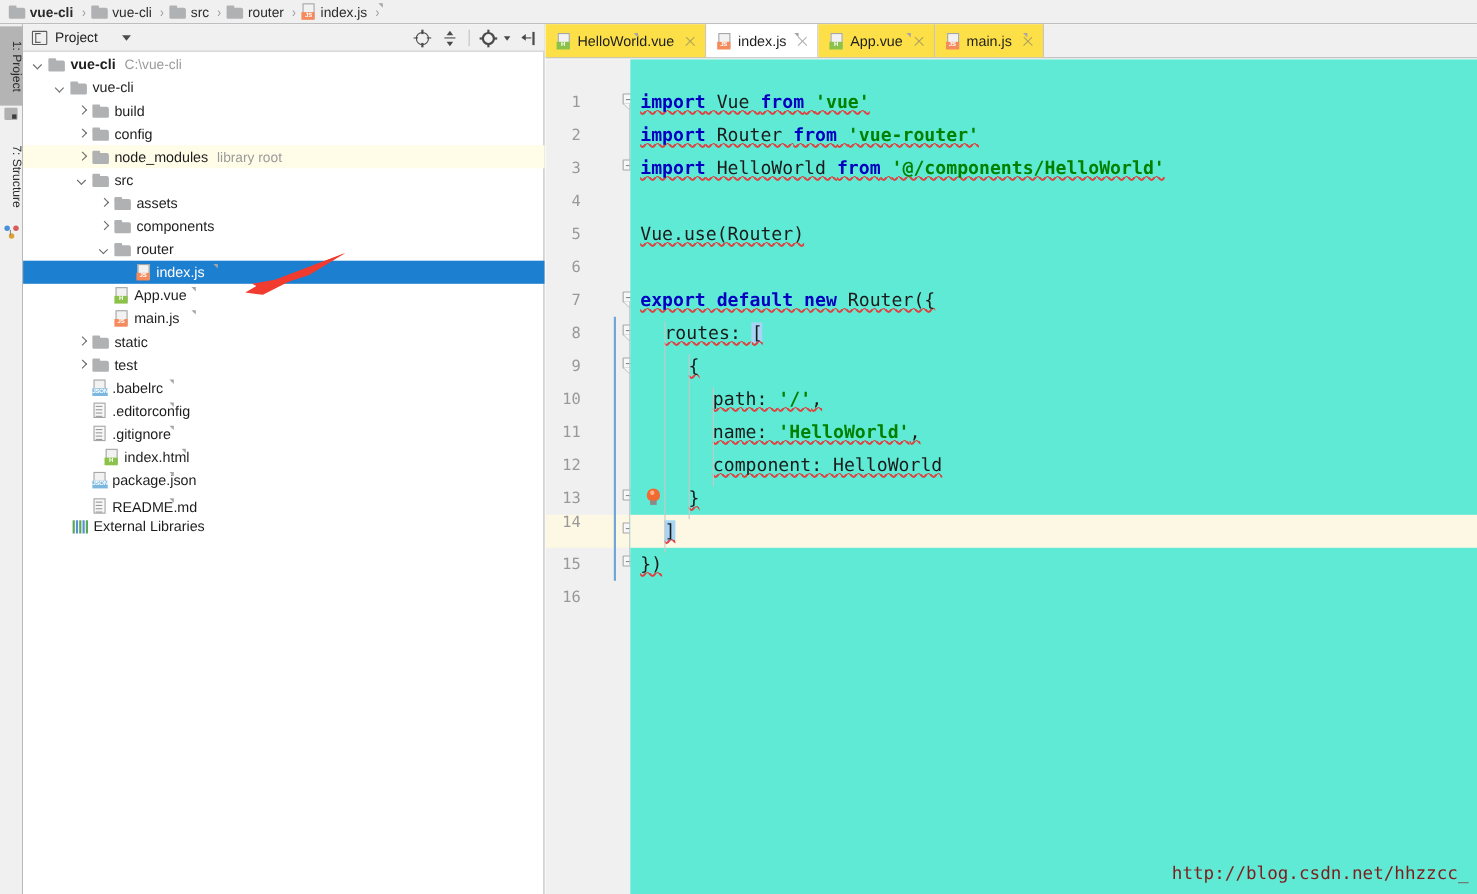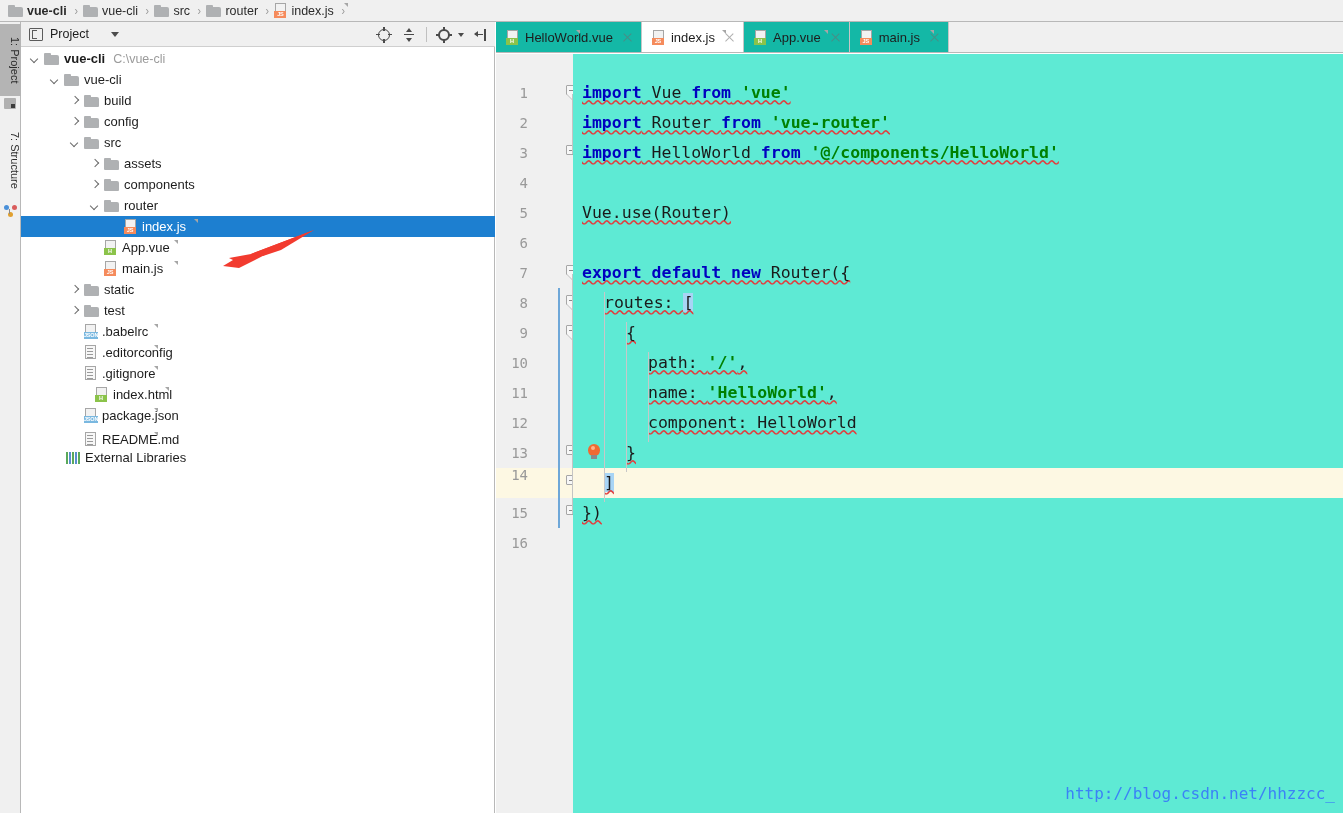--- a/index.html
+++ b/index.html
@@ -186,21 +186,21 @@
   
   #editor-wrap { position: absolute; left: 496px; top: 22px; width: 847px; height: 791px; background: #ffffff; }
   #tabbar {
     position: absolute; left: 0; top: 0; width: 847px; height: 31px;
     background: #f0f0f0; border-bottom: 1px solid #b8b8b8;
     display: flex; align-items: stretch;
   }
   .etab {
     display: flex; align-items: center; padding: 0 8px 0 10px;
     border-right: 1px solid #c6c6c6; font-size: 13px; color: #1d1d1d;
-    background: #14b8a6; cursor: default; gap: 6px;
+    background: #fde047; cursor: default; gap: 6px;
   }
   .etab.active { background: #ffffff; }
   .etab .close {
     position: relative; width: 11px; height: 11px; margin-left: 3px; opacity: .55;
   }
   .etab .close:before, .etab .close:after {
     content:""; position:absolute; left:0; top:5px; width:11px; height:1.4px; background:#6f6f6f;
   }
   .etab .close:before { transform: rotate(45deg); }
   .etab .close:after  { transform: rotate(-45deg); }
@@ -253,21 +253,21 @@
   .indentline { position: absolute; width: 1px; background: #c8c8c8; }
   .bluemark { position: absolute; left: 0px; width: 2px; background: #6ea7d8; }
 
   .bulb { position: absolute; width: 14px; height: 16px; }
   .bulb .dome { position: absolute; left: 1px; top: 0; width: 12px; height: 12px; background: #f06a32; border-radius: 50% 50% 45% 45%; }
   .bulb .base { position: absolute; left: 4px; top: 11px; width: 6px; height: 4px; background: #8a8a8a; }
   .bulb .sh { position: absolute; left: 4px; top: 2px; width: 4px; height: 4px; background: #ffb28a; border-radius: 50%; }
 
   #watermark {
     position: absolute; right: 8px; bottom: 10px;
-    font-family: "DejaVu Sans Mono", monospace; font-size: 16px; color: #3b82f6;
+    font-family: "DejaVu Sans Mono", monospace; font-size: 16px; color: #7f1d1d;
     white-space: nowrap;
   }
 </style>
 </head>
 <body>
 
 <div id="breadcrumb">
     <span class="crumb bold">
       <span class="ic-folder"></span>
       <span class="cl">vue-cli</span>
@@ -369,20 +369,26 @@
       <div class="row" style="padding-left: 48px;">
         <span class="arrow right"></span>
         <span class="ic-folder"></span>
         <span class="lbl">build</span>
       </div>
       <div class="row" style="padding-left: 48px;">
         <span class="arrow right"></span>
         <span class="ic-folder"></span>
         <span class="lbl">config</span>
       </div>
+      <div class="row hl-yellow" style="padding-left: 48px;">
+        <span class="arrow right"></span>
+        <span class="ic-folder"></span>
+        <span class="lbl">node_modules</span>
+        <span class="note">library root</span>
+      </div>
       <div class="row" style="padding-left: 48px;">
         <span class="arrow down"></span>
         <span class="ic-folder"></span>
         <span class="lbl">src</span>
       </div>
       <div class="row" style="padding-left: 68px;">
         <span class="arrow right"></span>
         <span class="ic-folder"></span>
         <span class="lbl">assets</span>
       </div>

